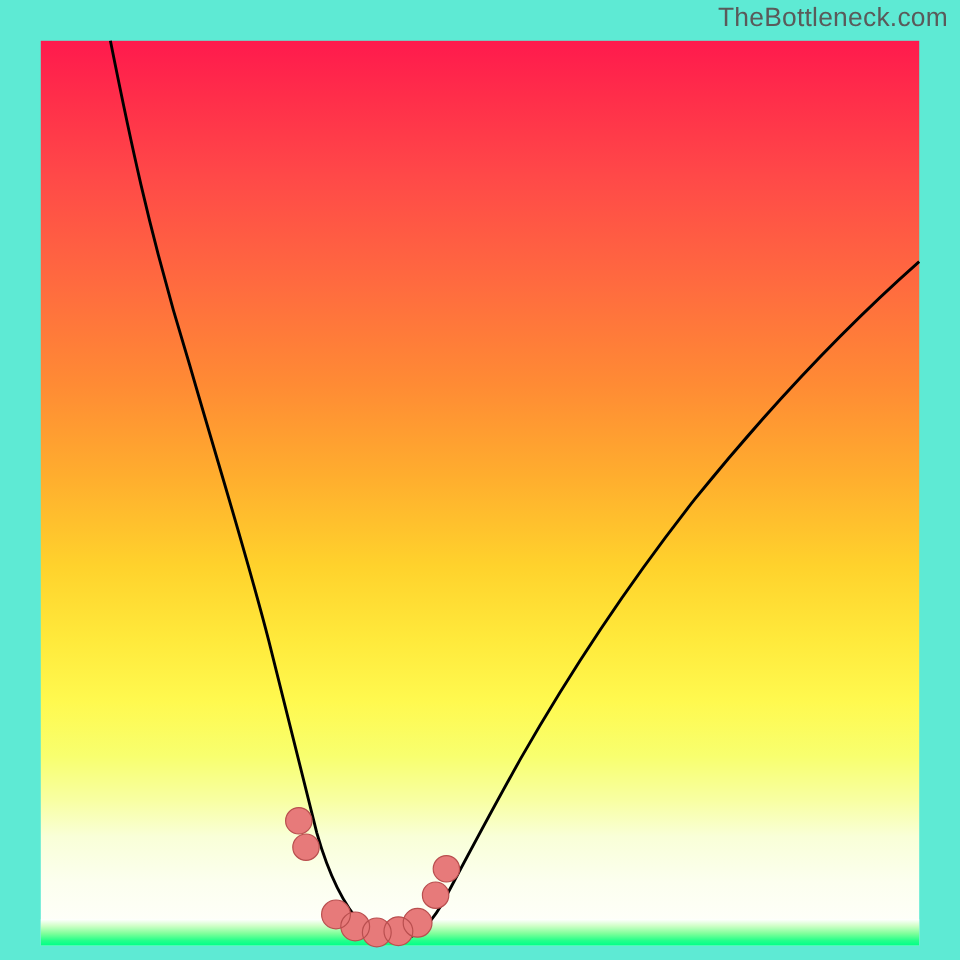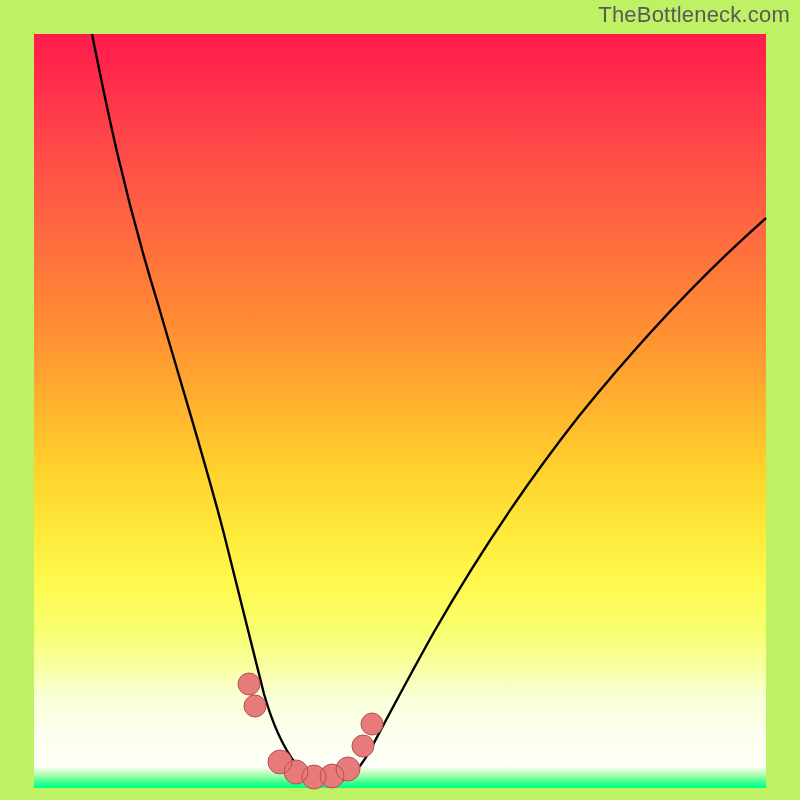--- a/index.html
+++ b/index.html
@@ -10,21 +10,21 @@
     background: #000;
     overflow: hidden;
     font-family: Arial, Helvetica, sans-serif;
   }
   .frame {
     position: absolute;
     left: 0;
     top: 0;
     width: 800px;
     height: 800px;
-    background: #bef264;
+    background: #5eead4;
   }
   .plot-area {
     position: absolute;
     left: 34px;
     top: 34px;
     width: 732px;
     height: 754px;
     
     background: linear-gradient(to bottom,
       #ff1a4d 0%,

